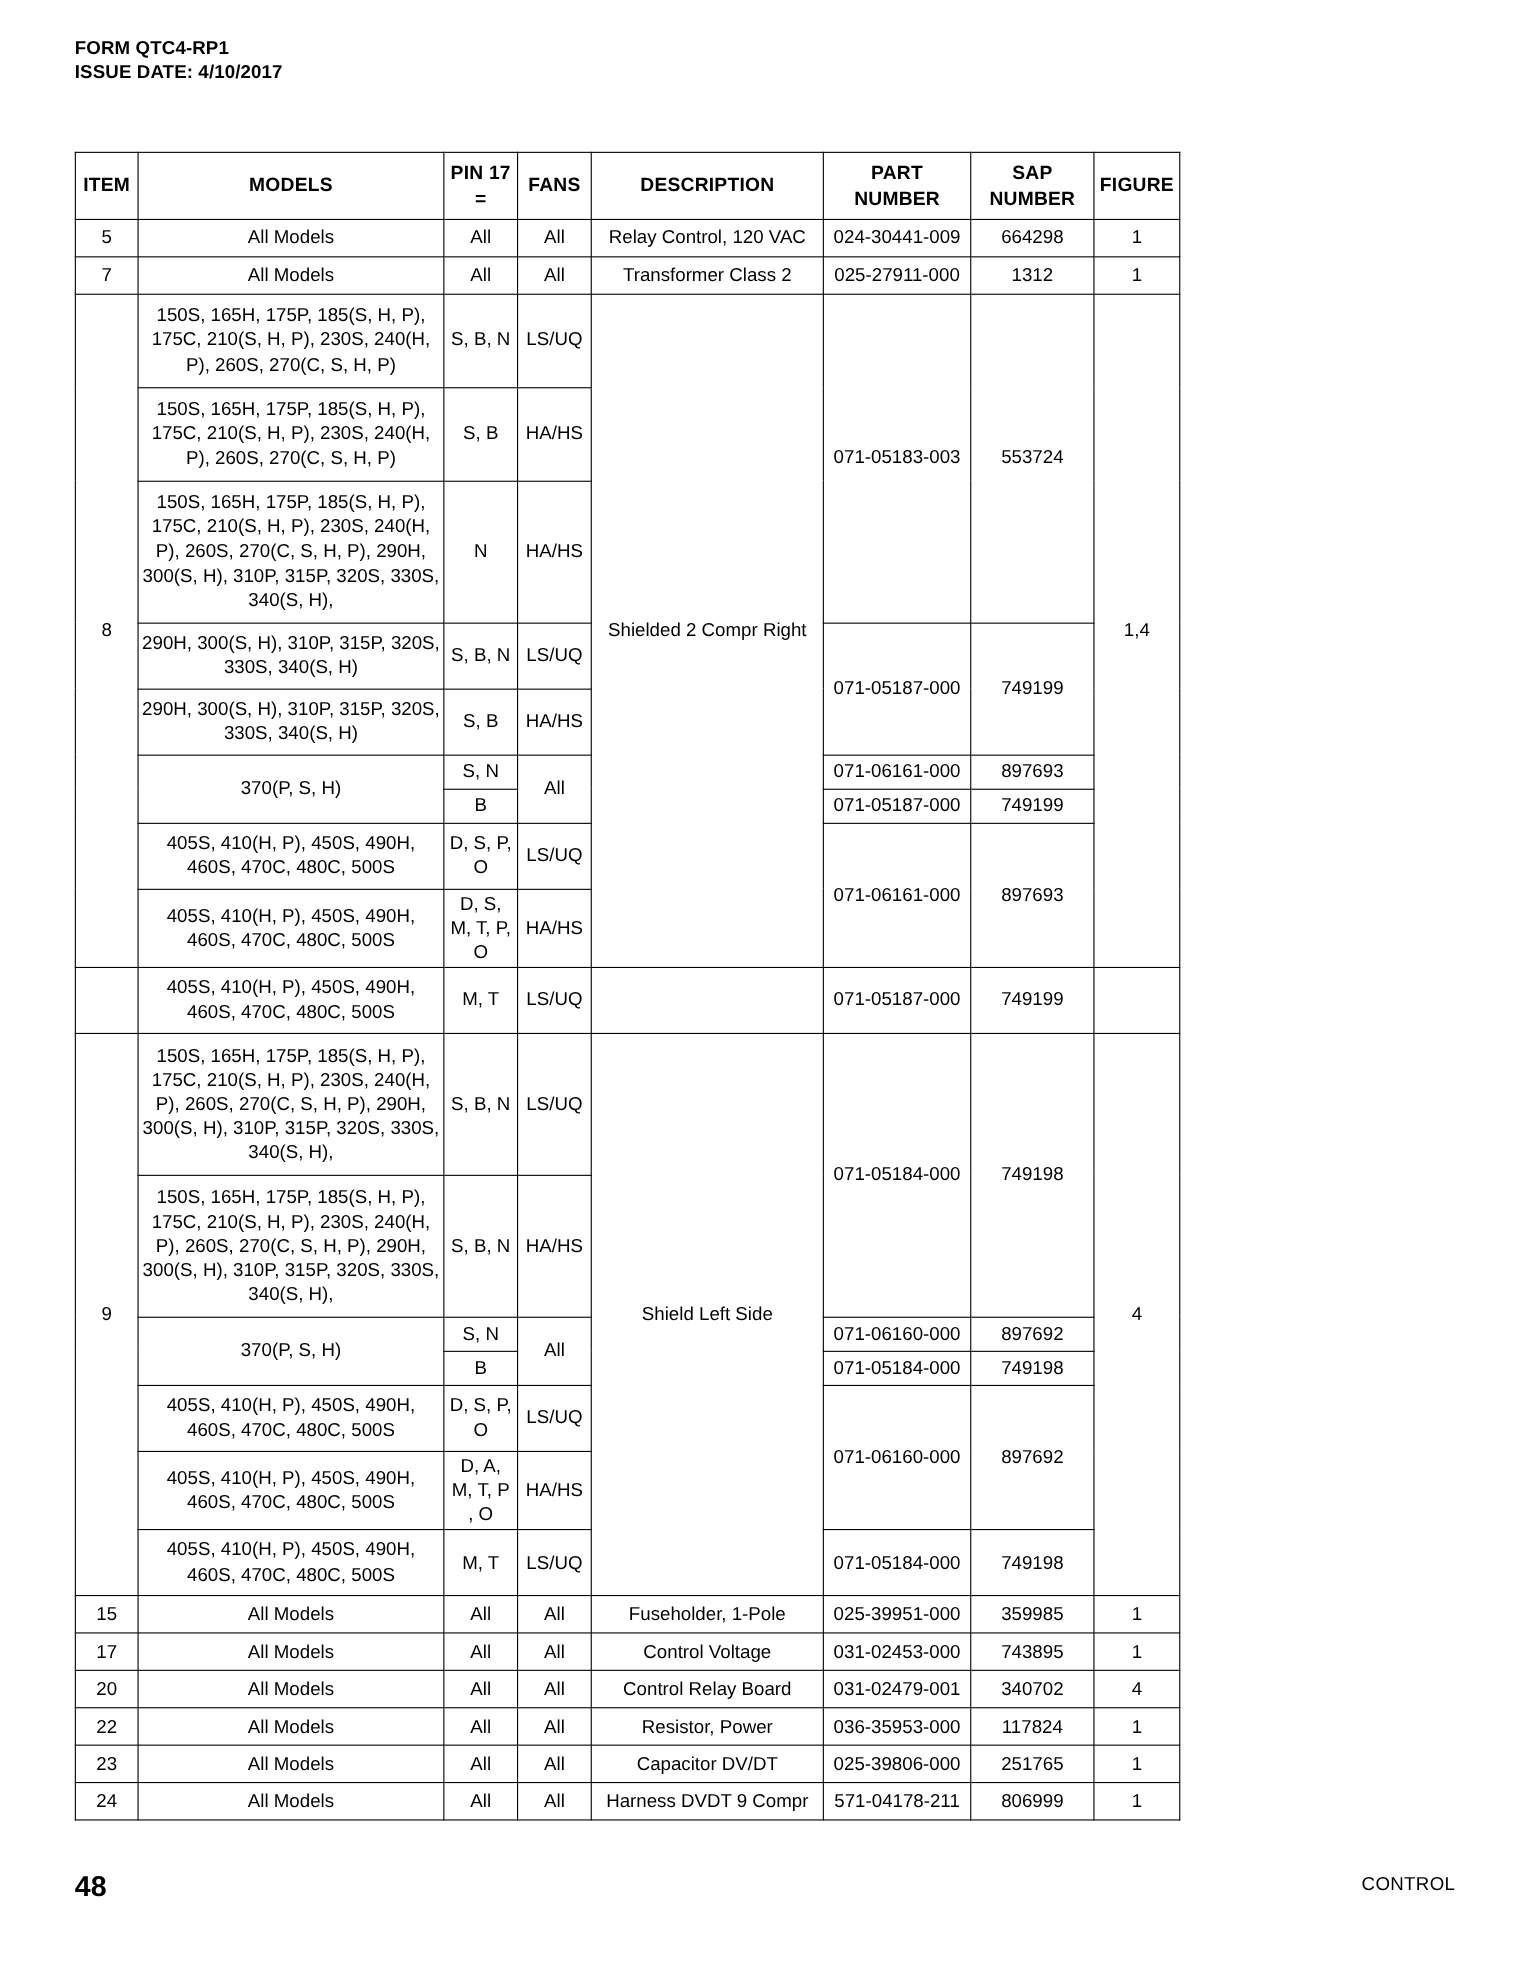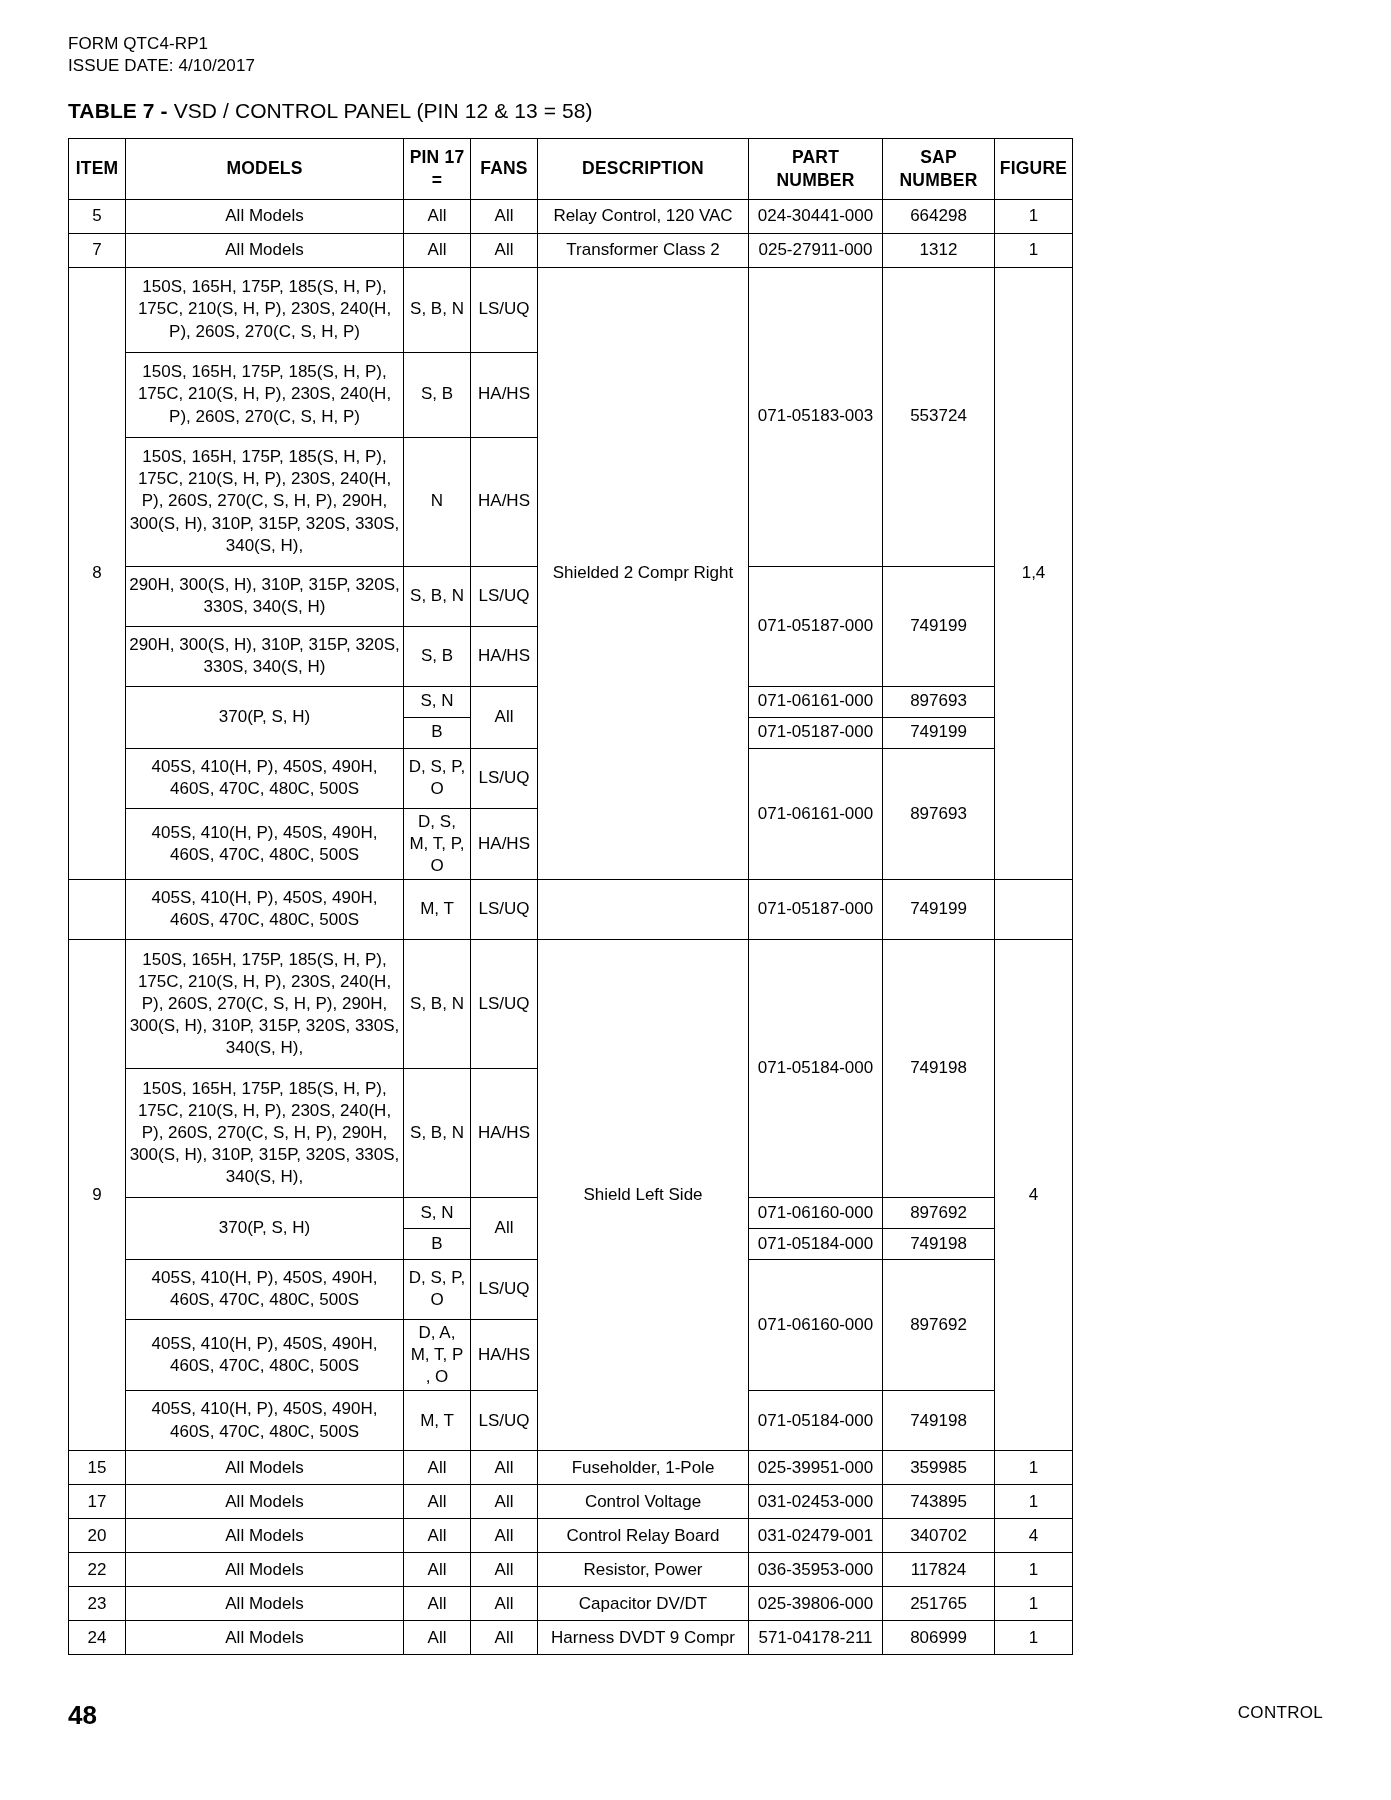--- a/index.html
+++ b/index.html
@@ -24,20 +24,21 @@
     padding: 0;
     box-sizing: border-box;
   }
   .doc-header {
     position: absolute;
     left: 68px;
     top: 33px;
     font-size: 17px;
     line-height: 1.32;
     letter-spacing: 0.1px;
+    font-weight: bold;
   }
   .doc-header div { white-space: pre; }
 
   .table-title {
     position: absolute;
     left: 68px;
     top: 99px;
     font-size: 21px;
     letter-spacing: 0.1px;
     white-space: pre;
@@ -100,21 +101,20 @@
 </head>
 <body>
 
 <div class="page">
 
   <div class="doc-header">
     <div>FORM QTC4-RP1</div>
     <div>ISSUE DATE: 4/10/2017</div>
   </div>
 
-  <div class="table-title"><span class="strong">TABLE 7 - </span><span>VSD / CONTROL PANEL (PIN 12 &amp; 13 = 58)</span></div>
 
   <table class="parts">
     <colgroup>
       <col class="col-item">
         <col class="col-models">
         <col class="col-pin">
         <col class="col-fans">
       <col class="col-desc">
         <col class="col-part">
         <col class="col-sap">
@@ -133,21 +133,21 @@
       </tr>
     </thead>
     <tbody>
 
       <tr>
         <td class="item-cell row-basic">5</td>
         <td class="row-basic">All Models</td>
         <td class="row-basic">All</td>
         <td class="row-basic">All</td>
         <td class="desc-cell row-basic">Relay Control, 120 VAC</td>
-        <td class="row-basic">024-30441-000</td>
+        <td class="row-basic">024-30441-009</td>
         <td class="row-basic">664298</td>
         <td class="row-basic">1</td>
       </tr>
 
       <tr>
         <td class="item-cell row-basic">7</td>
         <td class="row-basic">All Models</td>
         <td class="row-basic">All</td>
         <td class="row-basic">All</td>
         <td class="desc-cell row-basic">Transformer Class 2</td>

